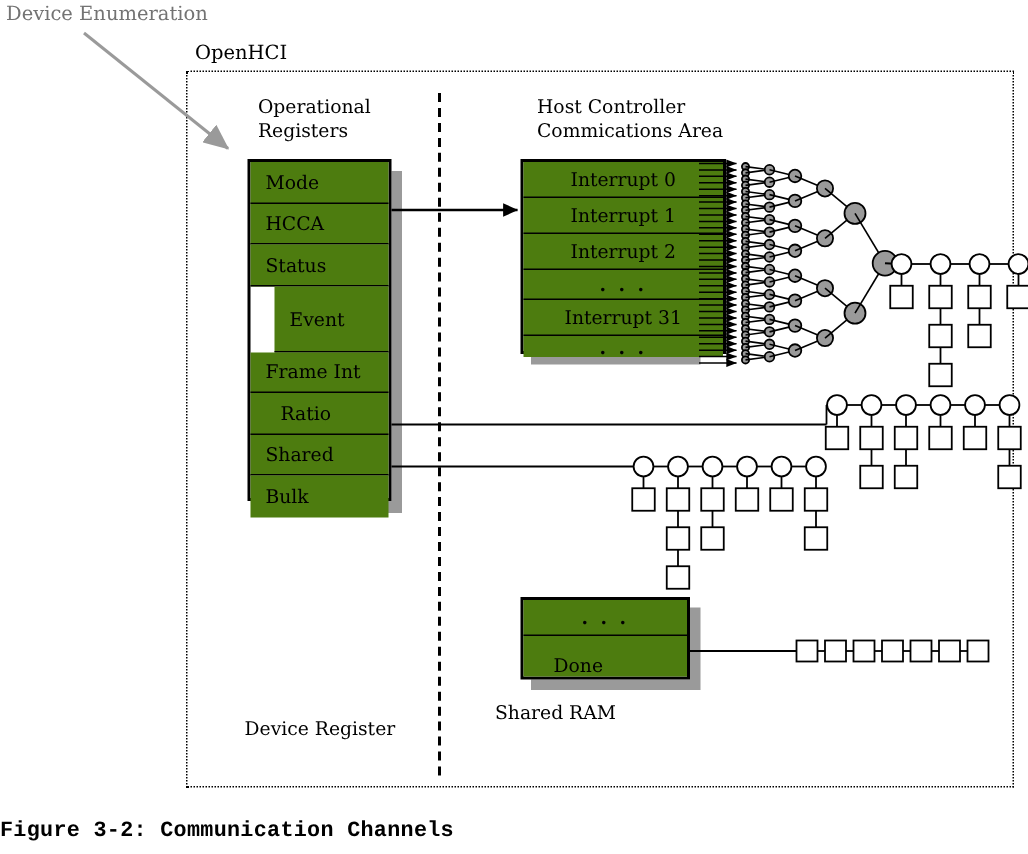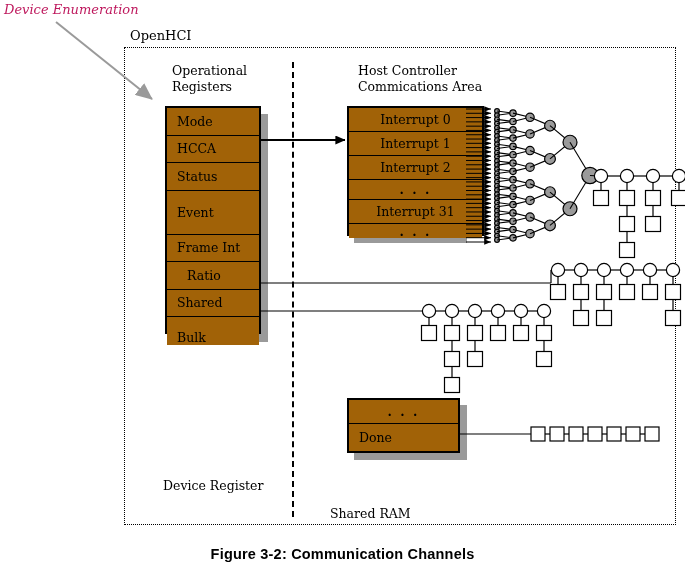--- a/index.html
+++ b/index.html
@@ -6,45 +6,45 @@
   html,body{margin:0;padding:0;background:#ffffff;}
   body{
     width:685px;height:569px;position:relative;overflow:hidden;
     font-family:"DejaVu Serif","Liberation Serif",serif;
     color:#000000;
   }
   .canvas{position:absolute;left:0;top:0;width:685px;height:569px;}
 
   
   .lbl{position:absolute;white-space:pre;line-height:1.18;}
-  .lbl-annot{color:#be185d;font-size:13px;font-style:italic;}
+  .lbl-annot{color:#737373;font-size:13px;}
   .lbl-openhci{font-size:13px;}
   .lbl-hdr{font-size:12.5px;text-align:left;}
   .lbl-foot{font-size:12.5px;}
   .caption{
-    position:absolute;left:0;top:546px;width:685px;text-align:center;
+    position:absolute;left:0;top:546px;width:685px;
     font-size:14.5px;font-weight:bold;letter-spacing:.2px;
-    font-family:Liberation Sans, sans-serif;
+    font-family:Liberation Mono, monospace;
   }
 
   
   .hci-box{
     position:absolute;left:124px;top:47px;width:552px;height:478px;
     border:1px dotted #000;box-sizing:border-box;
   }
   
   .divider{
     position:absolute;left:292px;top:62px;width:0;height:455px;
     border-left:2px dashed #000;
   }
 
   
   .tbl{position:absolute;box-sizing:border-box;background:#fff;border:2px solid #000;}
   .tbl .row{
-    box-sizing:border-box;border-bottom:1px solid #000;background:#a16207;
+    box-sizing:border-box;border-bottom:1px solid #000;background:#4d7c0f;
     font-size:12.5px;display:flex;align-items:center;
   }
   .tbl .row:last-child{border-bottom:none;}
   .shadow{position:absolute;background:#9a9a9a;}
 
   .reg .row{padding-left:10px;}
   .hcca .row{justify-content:center;}
 
   
   .wires{position:absolute;left:0;top:0;width:685px;height:569px;overflow:visible;}
@@ -67,33 +67,33 @@
   <div class="tbl reg" style="left:165px;top:106px;width:96px;height:228px;">
     <div class="row" style="height:27.5px;">
       <span>Mode</span>
     </div>
     <div class="row" style="height:27.5px;">
       <span>HCCA</span>
     </div>
     <div class="row" style="height:27.5px;">
       <span>Status</span>
     </div>
-    <div class="row" style="height:44px;">
+    <div class="row" style="height:44px;margin-left:16px;">
       <span>Event</span>
     </div>
     <div class="row" style="height:27.5px;">
       <span>Frame Int</span>
     </div>
     <div class="row" style="height:27.5px;padding-left:20px;">
       <span>Ratio</span>
     </div>
     <div class="row" style="height:27.5px;">
       <span>Shared</span>
     </div>
-    <div class="row" style="height:27.5px;align-items:flex-end;">
+    <div class="row" style="height:27.5px;">
       <span>Bulk</span>
     </div>
   </div>
 
   <div class="lbl lbl-hdr" style="left:358px;top:64px;">Host Controller</div>
   <div class="lbl lbl-hdr" style="left:358px;top:80px;">Commications Area</div>
 
   <div class="shadow" style="left:354px;top:113px;width:113px;height:130px;"></div>
   <div class="tbl hcca" style="left:347px;top:106px;width:137px;height:130px;">
     <div class="row" style="height:24px;">
@@ -114,27 +114,27 @@
     <div class="row" style="height:14px;letter-spacing:2px;font-weight:bold;overflow:hidden;">
       <span>. . .</span>
     </div>
   </div>
 
   <div class="shadow" style="left:354px;top:405px;width:113px;height:55px;"></div>
   <div class="tbl" style="left:347px;top:398px;width:113px;height:55px;">
     <div class="row" style="height:24px;justify-content:center;letter-spacing:2px;font-weight:bold;">
       <span>. . .</span>
     </div>
-    <div class="row" style="height:27px;padding-left:10px;">
+    <div class="row" style="height:27px;padding-left:20px;align-items:flex-end;">
       <span>Done</span>
     </div>
   </div>
 
   <div class="lbl lbl-foot" style="left:163px;top:479px;">Device Register</div>
-  <div class="lbl lbl-foot" style="left:330px;top:507px;">Shared RAM</div>
+  <div class="lbl lbl-foot" style="left:330px;top:468px;">Shared RAM</div>
 
   <svg class="wires" viewBox="0 0 685 569">
     <defs>
       <marker id="bigArrow" markerWidth="10" markerHeight="9" refX="9.6" refY="4.5" orient="auto" markerUnits="userSpaceOnUse">
         <path d="M0,0 L10,4.5 L0,9 z" fill="#000"></path>
       </marker>
       <marker id="smallArrow" markerWidth="7" markerHeight="5.4" refX="6.8" refY="2.7" orient="auto" markerUnits="userSpaceOnUse">
         <path d="M0,0 L7,2.7 L0,5.4 z" fill="#000"></path>
       </marker>
       <marker id="grayArrow" markerWidth="17" markerHeight="15" refX="16" refY="7.5" orient="auto" markerUnits="userSpaceOnUse">

